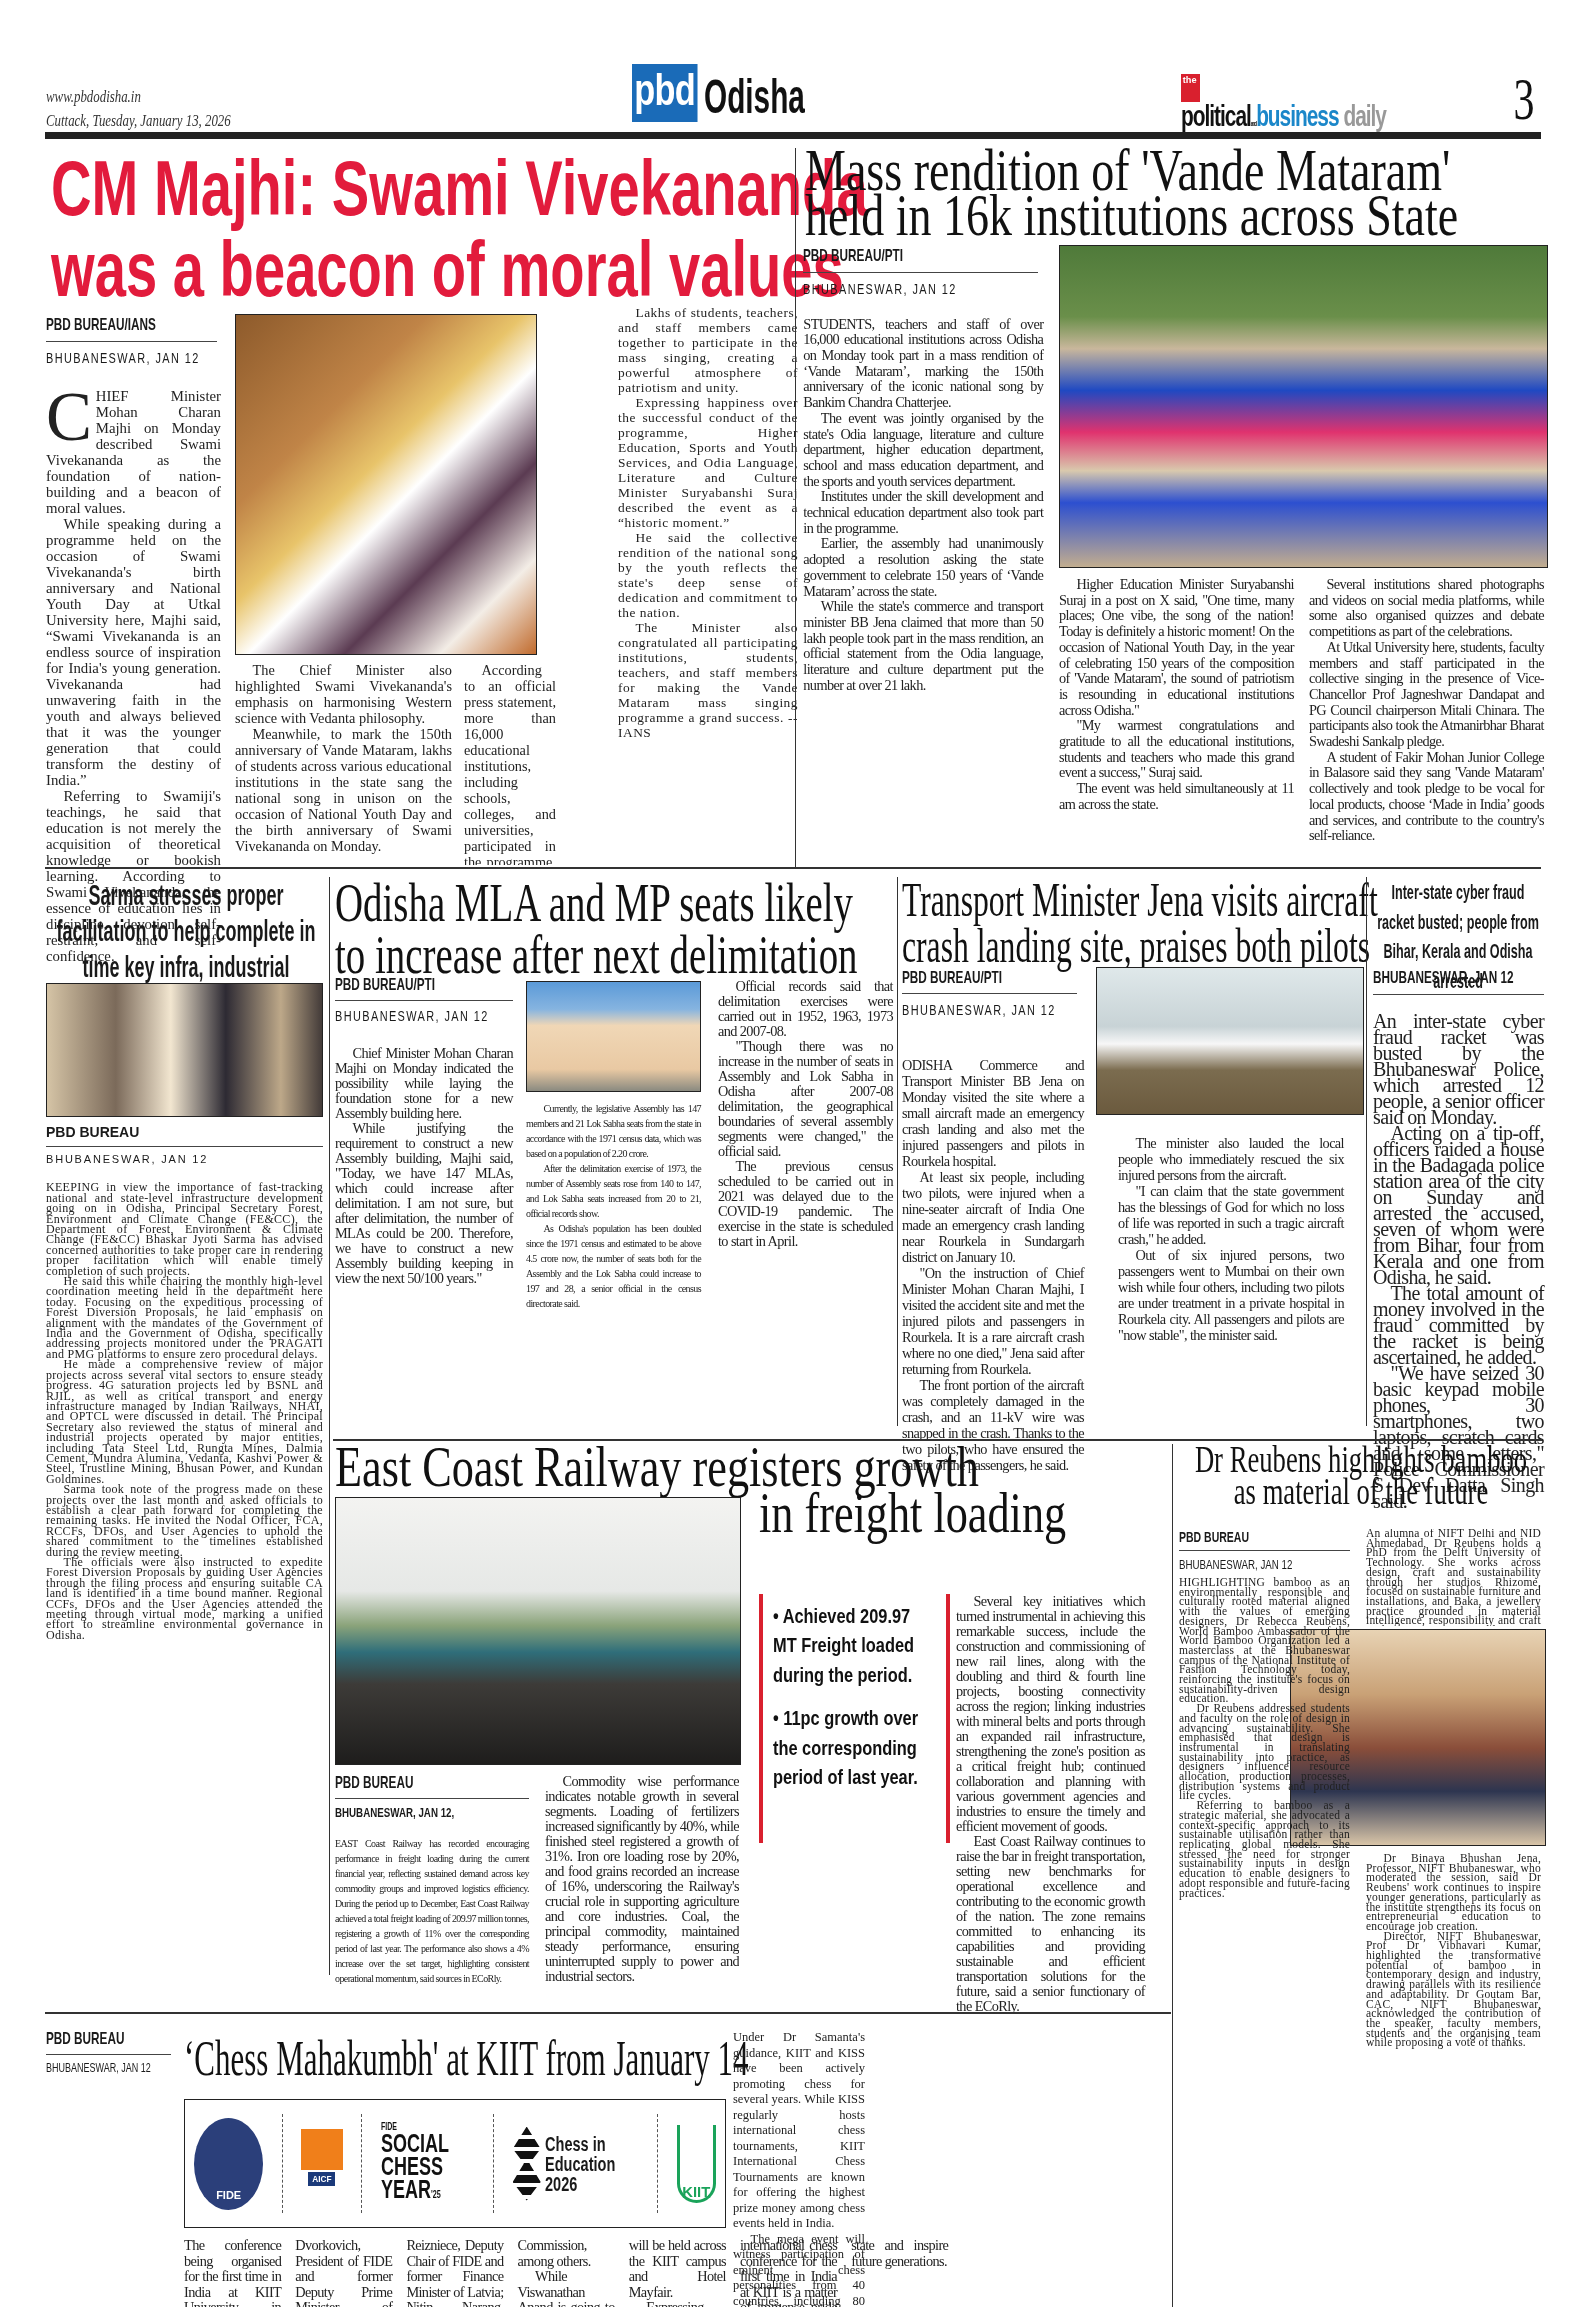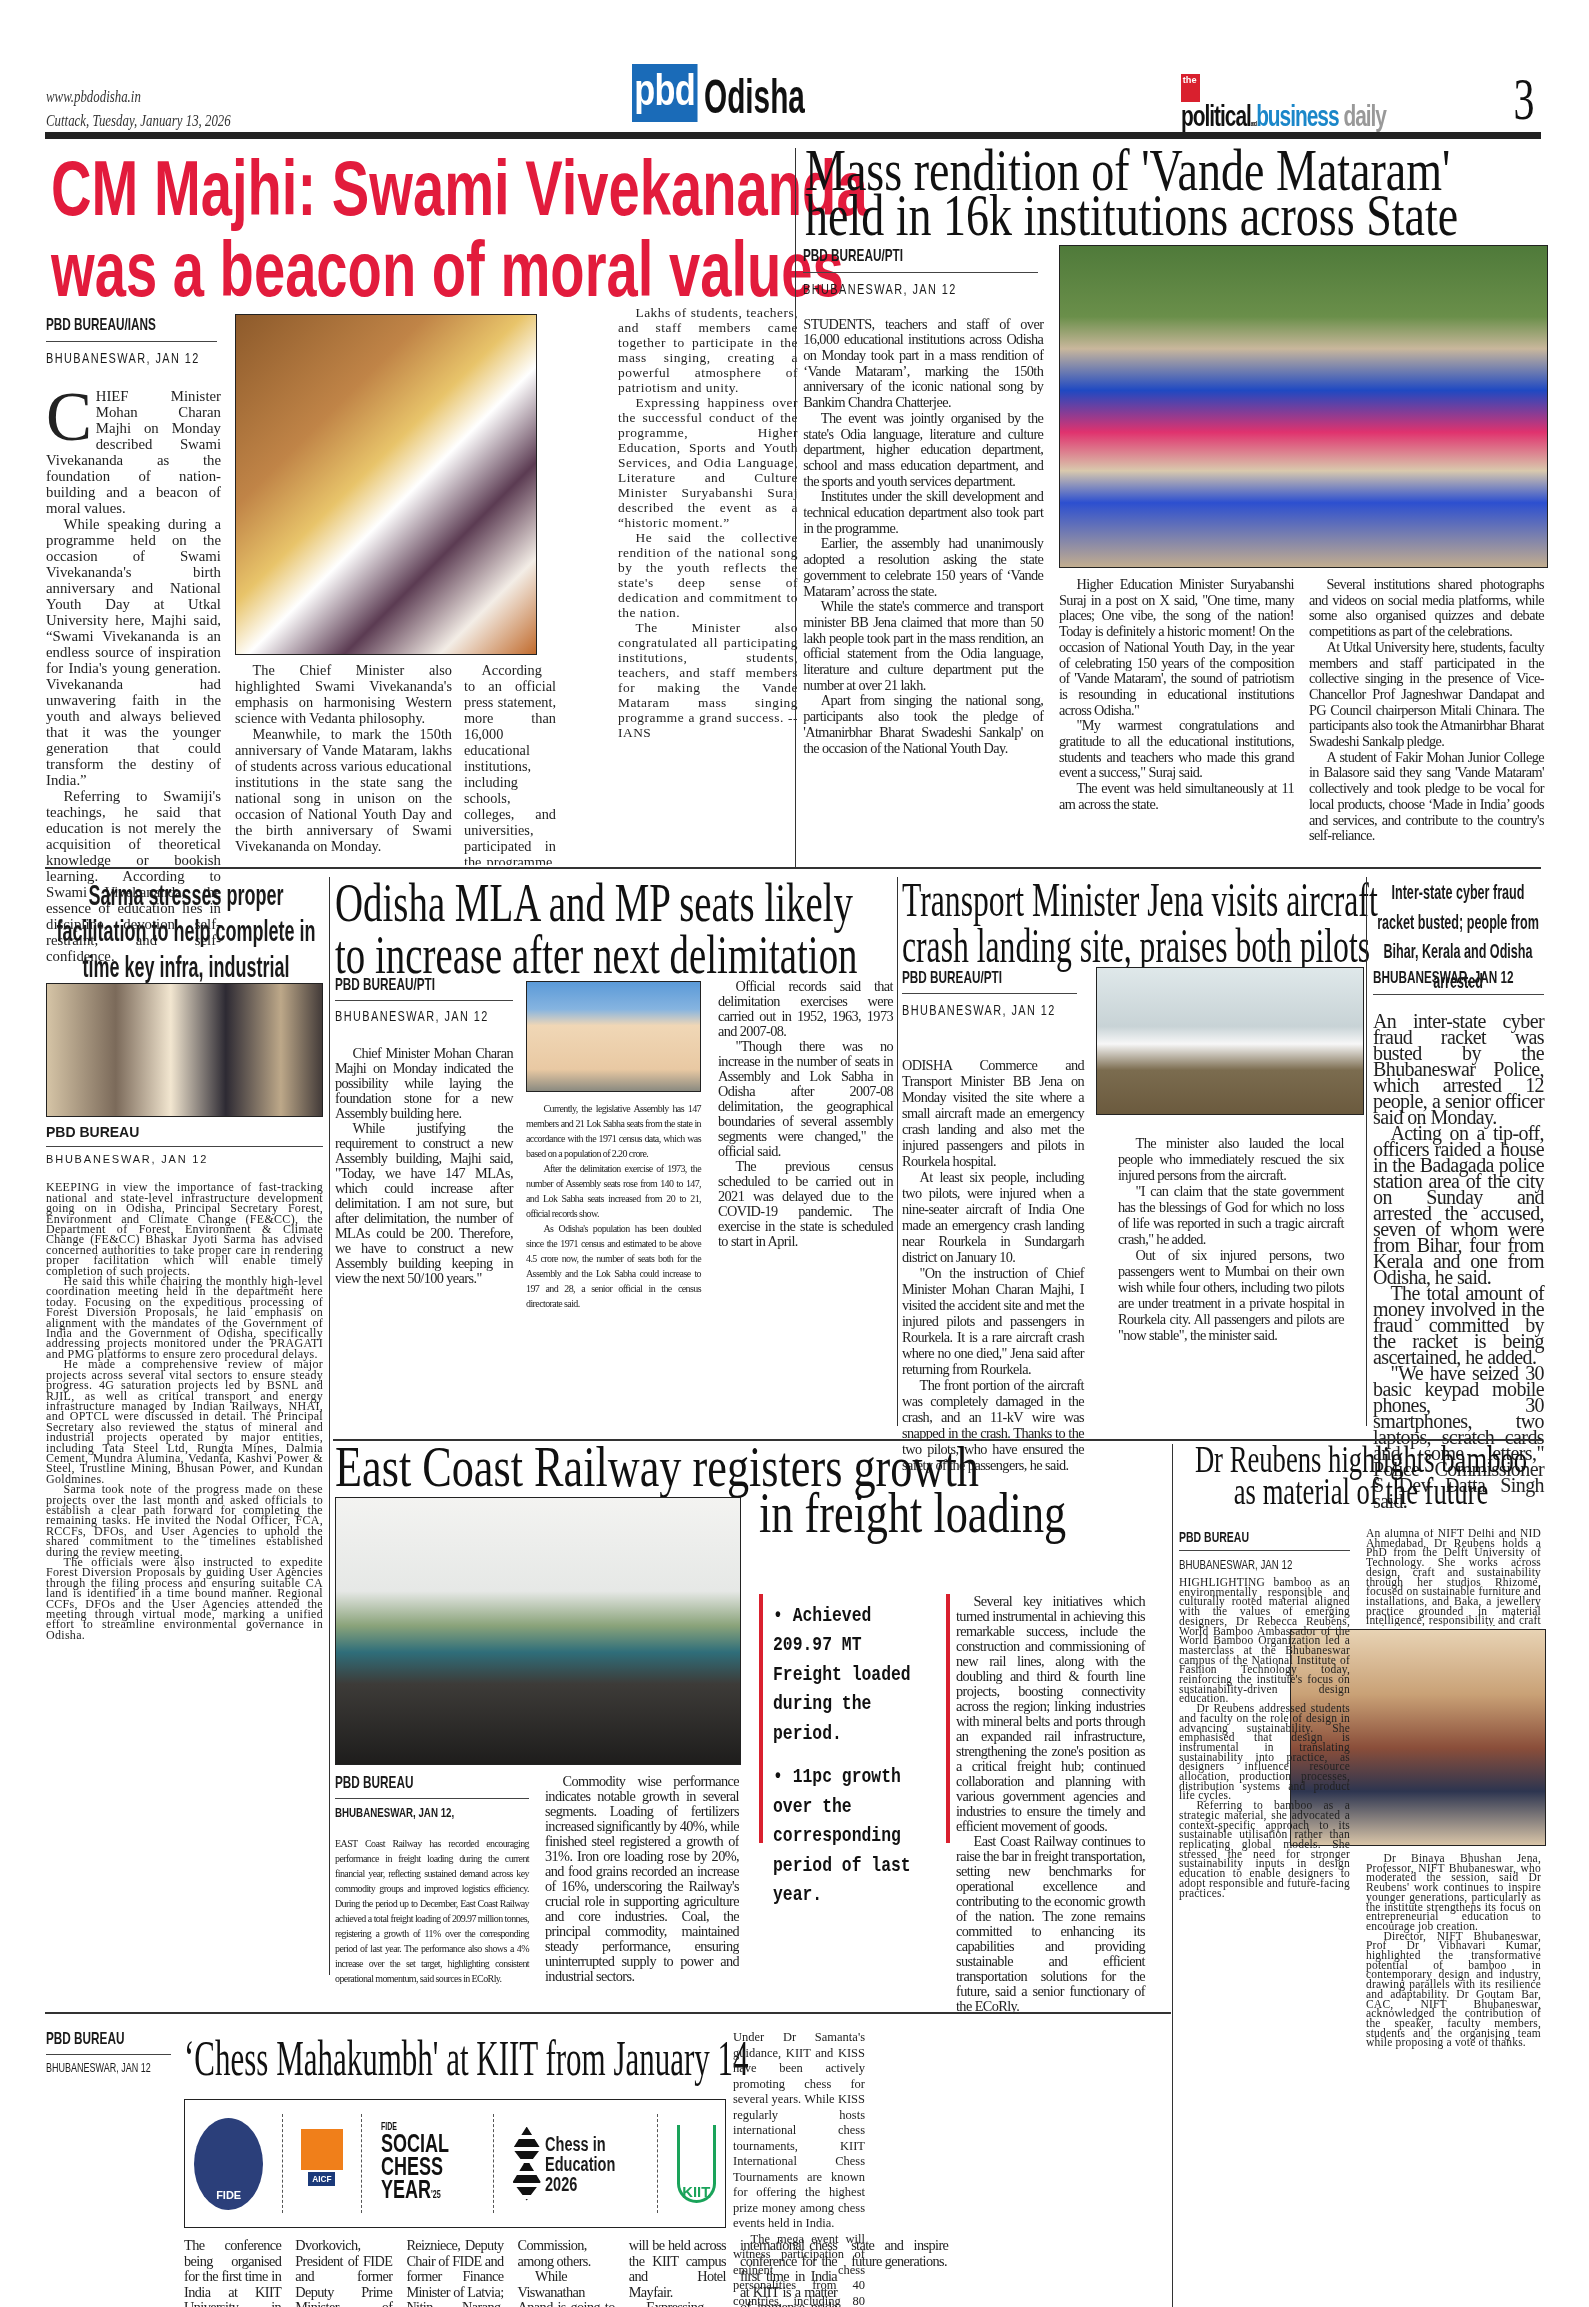--- a/index.html
+++ b/index.html
@@ -23,21 +23,21 @@
   .sans-cond{font-family:"Liberation Sans",sans-serif;font-weight:bold;transform-origin:left top;white-space:nowrap}
   .byline{font-family:"Liberation Sans",sans-serif;font-weight:bold;font-size:15.7px;transform:scaleX(.75);transform-origin:left;white-space:nowrap}
   .dateline{font-family:"Liberation Sans",sans-serif;font-size:14px;letter-spacing:1.8px;transform:scaleX(.78);transform-origin:left;white-space:nowrap}
   .bl-rule{height:1.4px;background:#444}
   .body{font-size:13.4px;line-height:16px;text-align:justify;hyphens:auto;color:#222}
   .body p{text-indent:17.5px}
   .body p.first{text-indent:0}
   .cond{font-family:"Liberation Serif",serif;letter-spacing:-0.6px}
   .photo{border:1.4px solid #222;overflow:hidden}
   .dropcap{float:left;font-size:69px;line-height:54px;margin:1.8px 3.7px 0 0;font-family:"Liberation Serif",serif}
-  .callout{border-left:4.6px solid #d9202e;border-right:4.6px solid #d9202e;padding:6.5px 10px;font-family:Liberation Mono, monospace;font-weight:bold;font-size:21px;line-height:29.5px;color:#111}
+  .callout{border-left:4.6px solid #d9202e;border-right:4.6px solid #d9202e;padding:6.5px 10px;font-family:Liberation Sans, sans-serif;font-weight:bold;font-size:21px;line-height:29.5px;color:#111}
   .callout div{transform:scaleX(.78);transform-origin:left;width:128%}
   .logos{border:1.8px solid #222;display:flex;align-items:center;justify-content:space-around;background:#fff}
   .logos .sep{width:0;height:78%;border-left:1.4px dashed #555}
   .logo-item{display:flex;flex-direction:column;align-items:center;justify-content:center;font-family:"Liberation Sans",sans-serif;font-weight:bold}
 </style>
 </head>
 <body>
 
 <div class="abs mast-left">
   <div>www.pbdodisha.in</div>
@@ -95,21 +95,20 @@
   <div class="abs" style="left:2.3px;top:99px;width:240px">
     <div class="byline">PBD BUREAU/PTI</div>
     <div class="bl-rule" style="margin:6.5px 0 8.3px;width:235px"></div>
     <div class="dateline">BHUBANESWAR, JAN 12</div>
     <div class="body cond" style="margin-top:19.4px;font-size:14.3px;line-height:15.7px">
       <p class="first">STUDENTS, teachers and staff of over 16,000 educational institutions across Odisha on Monday took part in a mass rendition of ‘Vande Mataram’, marking the 150th anniversary of the iconic national song by Bankim Chandra Chatterjee.</p>
       <p>The event was jointly organised by the state's Odia language, literature and culture department, higher education department, school and mass education department, and the sports and youth services department.</p>
       <p>Institutes under the skill development and technical education department also took part in the programme.</p>
       <p>Earlier, the assembly had unanimously adopted a resolution asking the state government to celebrate 150 years of ‘Vande Mataram’ across the state.</p>
       <p>While the state's commerce and transport minister BB Jena claimed that more than 50 lakh people took part in the mass rendition, an official statement from the Odia language, literature and culture department put the number at over 21 lakh.</p>
-      <p>Apart from singing the national song, participants also took the pledge of 'Atmanirbhar Bharat Swadeshi Sankalp' on the occasion of the National Youth Day.</p>
     </div>
   </div>
   <div class="abs photo" style="left:258px;top:97px;width:489px;height:323px;background:linear-gradient(180deg,#4f7a3a 0%,#6a8f4a 22%,#c9b79c 32%,#1f49c2 45%,#e0326e 58%,#d9c9ad 70%,#2c4fd0 80%,#c2ad8f 100%)"></div>
   <div class="abs body cond" style="left:258px;top:429px;width:235px;font-size:14.3px;line-height:15.7px">
     <p>Higher Education Minister Suryabanshi Suraj in a post on X said, "One time, many places; One vibe, the song of the nation! Today is definitely a historic moment! On the occasion of National Youth Day, in the year of celebrating 150 years of the composition of 'Vande Mataram', the sound of patriotism is resounding in educational institutions across Odisha."</p>
     <p>"My warmest congratulations and gratitude to all the educational institutions, students and teachers who made this grand event a success," Suraj said.</p>
     <p>The event was held simultaneously at 11 am across the state.</p>
   </div>
   <div class="abs body cond" style="left:508px;top:429px;width:235px;font-size:14.3px;line-height:15.7px">
     <p>Several institutions shared photographs and videos on social media platforms, while some also organised quizzes and debate competitions as part of the celebrations.</p>

